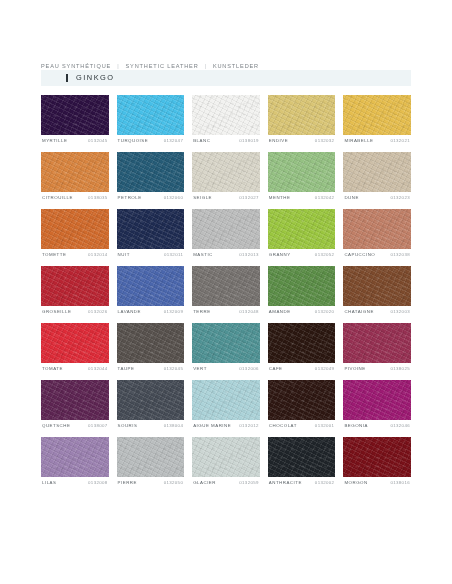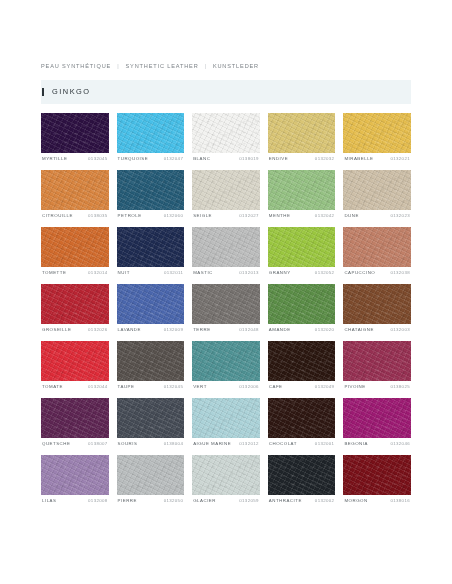--- a/index.html
+++ b/index.html
@@ -40,26 +40,26 @@
     line-height: 1;
   }
   .lang-sep {
     margin: 0 6px;
     color: #c2c7cb;
     line-height: 1;
   }
 
   
   .section-banner {
-    margin-top: 10px;
-    height: 24px;
+    margin-top: 0;
+    height: 16px;
     background: #eef4f6;
     display: flex;
     align-items: center;
-    padding-left: 1px;
+    padding-left: 25px;
     box-sizing: border-box;
   }
   .section-tick {
     width: 2px;
     height: 8px;
     background: #2b3338;
     margin-right: 8px;
     flex: 0 0 auto;
   }
   .section-title {

